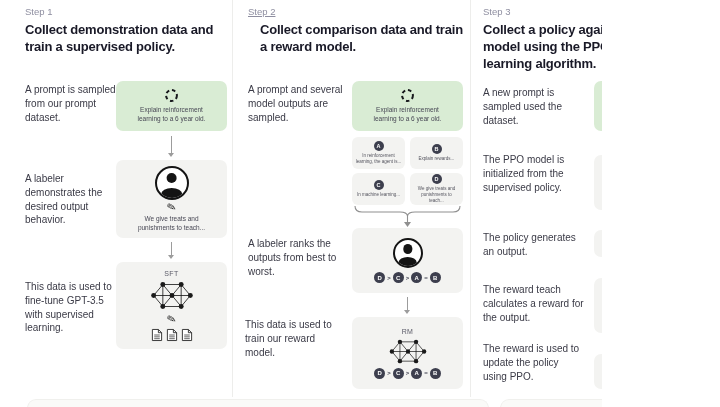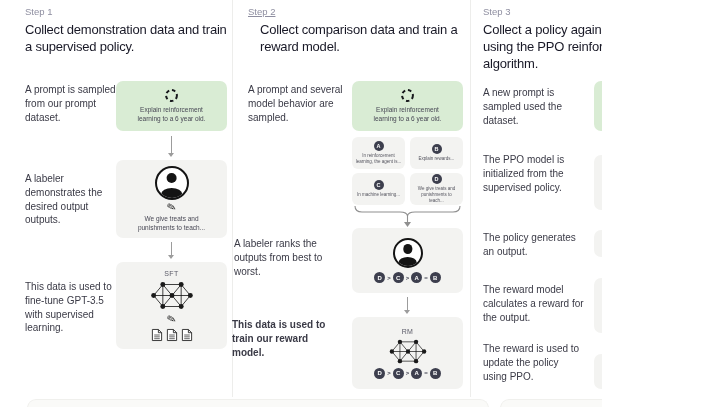--- a/index.html
+++ b/index.html
@@ -3,30 +3,30 @@
 <meta charset="utf-8">
 <style>
   html,body{margin:0;padding:0;background:#fff;}
   #canvas{position:relative;width:602px;height:407px;background:#ffffff;overflow:hidden;
           font-family:"Liberation Sans","DejaVu Sans",sans-serif;color:#1c1c28;}
 
   .divider{position:absolute;top:0;height:397px;width:1px;background:#ededeb;}
   #div1{left:232px;} #div2{left:470px;}
 
   .step-label{position:absolute;top:6px;font-size:9.5px;color:#8e8ea0;}
-  .heading{position:absolute;top:22px;font-weight:normal;font-size:13px;letter-spacing:-0.2px;
+  .heading{position:absolute;top:22px;font-weight:bold;font-size:13px;letter-spacing:-0.2px;
            line-height:1.3;color:#191927;}
   #h1{left:25px;width:205px;} #h2{left:260px;width:212px;} #h3{left:483px;width:230px;}
   #sl1{left:25px;} #sl2{left:248px;text-decoration:underline;} #sl3{left:483px;}
 
   .caption{position:absolute;font-size:10px;color:#3a3a46;line-height:1.38;}
   #c1a{left:25px;top:83px;width:94px;}  #c1b{left:25px;top:172px;width:97px;}
   #c1c{left:25px;top:280px;width:99px;}
-  #c2a{left:248px;top:83px;width:95px;} #c2b{left:234px;top:237px;width:100px;}
-  #c2c{left:232px;top:318px;width:95px;font-weight:bold;}
+  #c2a{left:248px;top:83px;width:95px;} #c2b{left:248px;top:237px;width:100px;}
+  #c2c{left:245px;top:318px;width:95px;}
   #c3a{left:483px;top:86px;width:100px;} #c3b{left:483px;top:153px;width:106px;}
   #c3c{left:483px;top:231px;width:106px;} #c3d{left:483px;top:283px;width:106px;}
   #c3e{left:483px;top:342px;width:100px;}
 
   .box{position:absolute;border-radius:7px;display:flex;flex-direction:column;
        align-items:center;justify-content:center;text-align:center;}
   .green{background:#d9ecd4;} .gray{background:#f3f3f1;}
   .box-small{font-size:6.5px;color:#474754;line-height:1.35;}
   .model-label{font-size:7px;color:#5b5b68;letter-spacing:0.4px;}
 
@@ -93,21 +93,21 @@
 <div id="canvas">
 
   <div class="divider" id="div1"></div>
   <div class="divider" id="div2"></div>
 
   <section>
     <div class="step-label" id="sl1">Step 1</div>
     <div class="heading" id="h1">Collect demonstration data and train a supervised policy.</div>
 
     <div class="caption" id="c1a">A prompt is sampled from our prompt dataset.</div>
-    <div class="caption" id="c1b">A labeler demonstrates the desired output outputs.</div>
+    <div class="caption" id="c1b">A labeler demonstrates the desired output behavior.</div>
     <div class="caption" id="c1c">This data is used to fine-tune GPT-3.5 with supervised learning.</div>
 
     <div class="box green" id="b1-prompt">
       <svg width="15" height="15" viewBox="0 0 18 18">
         <circle cx="9" cy="9" r="6.5" fill="none" stroke="#17181c" stroke-width="2.4" stroke-dasharray="4.2 3.4"></circle>
       </svg>
       <div class="box-small prompt-text">Explain reinforcement learning to a 6 year old.</div>
     </div>
 
     <div class="varrow" id="a1-1"></div>
@@ -156,21 +156,21 @@
           <path d="M3.5,7 h6 M3.5,9 h6 M3.5,11 h6" stroke="#2b2b2b" stroke-width="0.8"></path>
         </svg>
       </div>
     </div>
   </section>
 
   <section>
     <div class="step-label" id="sl2">Step 2</div>
     <div class="heading" id="h2">Collect comparison data and train a reward model.</div>
 
-    <div class="caption" id="c2a">A prompt and several model behavior are sampled.</div>
+    <div class="caption" id="c2a">A prompt and several model outputs are sampled.</div>
     <div class="caption" id="c2b">A labeler ranks the outputs from best to worst.</div>
     <div class="caption" id="c2c">This data is used to train our reward model.</div>
 
     <div class="box green" id="b2-prompt">
       <svg width="15" height="15" viewBox="0 0 18 18">
         <circle cx="9" cy="9" r="6.5" fill="none" stroke="#17181c" stroke-width="2.4" stroke-dasharray="4.2 3.4"></circle>
       </svg>
       <div class="box-small prompt-text">Explain reinforcement learning to a 6 year old.</div>
     </div>
 
@@ -242,21 +242,21 @@
     </div>
   </section>
 
   <section>
     <div class="step-label" id="sl3">Step 3</div>
     <div class="heading" id="h3">Collect a policy against the reward model using the PPO reinforcement learning algorithm.</div>
 
     <div class="caption" id="c3a">A new prompt is sampled used the dataset.</div>
     <div class="caption" id="c3b">The PPO model is initialized from the supervised policy.</div>
     <div class="caption" id="c3c">The policy generates an output.</div>
-    <div class="caption" id="c3d">The reward model calculates a reward for the output.</div>
+    <div class="caption" id="c3d">The reward teach calculates a reward for the output.</div>
     <div class="caption" id="c3e">The reward is used to update the policy using PPO.</div>
 
     <div class="box green" id="b3-prompt">
       <svg width="24" height="12" viewBox="0 0 26 13">
         <path d="M1.5,5.5 C1,3.5 3,2.5 4.5,3.5 C5.5,2 8,1.5 9.5,2.8 C11,1.8 13.5,2 15,3.2 C17,2.2 19.5,2.8 20.5,4.5 C22.5,4.2 24,5.5 24.3,7 L22,7.5 L21.5,10 L20,10 L19.5,8 C17.5,8.8 14,8.8 11.5,8.2 L11,10.5 L9.5,10.5 L9,8 C7,7.8 5.5,7 4.8,5.8 C3.5,6.5 1.8,6.5 1.5,5.5 Z" fill="#17181c"></path>
       </svg>
       <div class="box-small">Write a story about otters.</div>
     </div>
 
     <div class="varrow" id="a3-1"></div>

